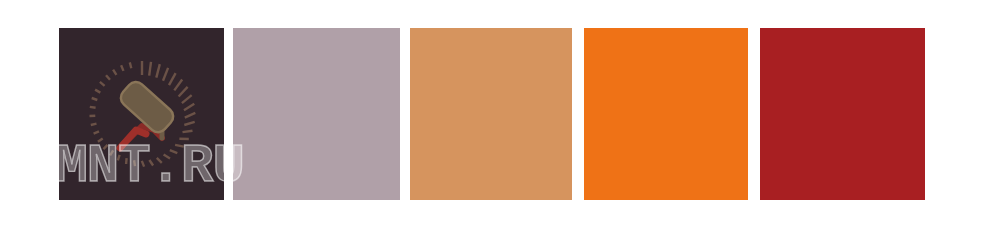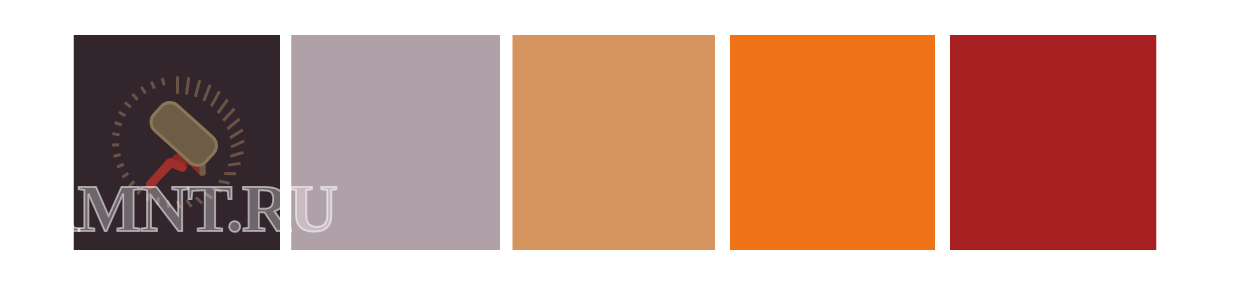--- a/index.html
+++ b/index.html
@@ -52,21 +52,21 @@
     height: 100%;
   }
 
   
   .watermark {
     position: absolute;
     left: 24px;
     top: 138px;
     height: 58px;
     line-height: 58px;
-    font-family: Liberation Serif, serif;
+    font-family: Liberation Mono, monospace;
     font-weight: 700;
     font-size: 54px;
     letter-spacing: -1px;
     color: rgba(255,255,255,0.30);
     -webkit-text-stroke: 1.4px rgba(255,255,255,0.55);
     text-shadow: none;
     white-space: nowrap;
     pointer-events: none;
     mix-blend-mode: normal;
     user-select: none;

